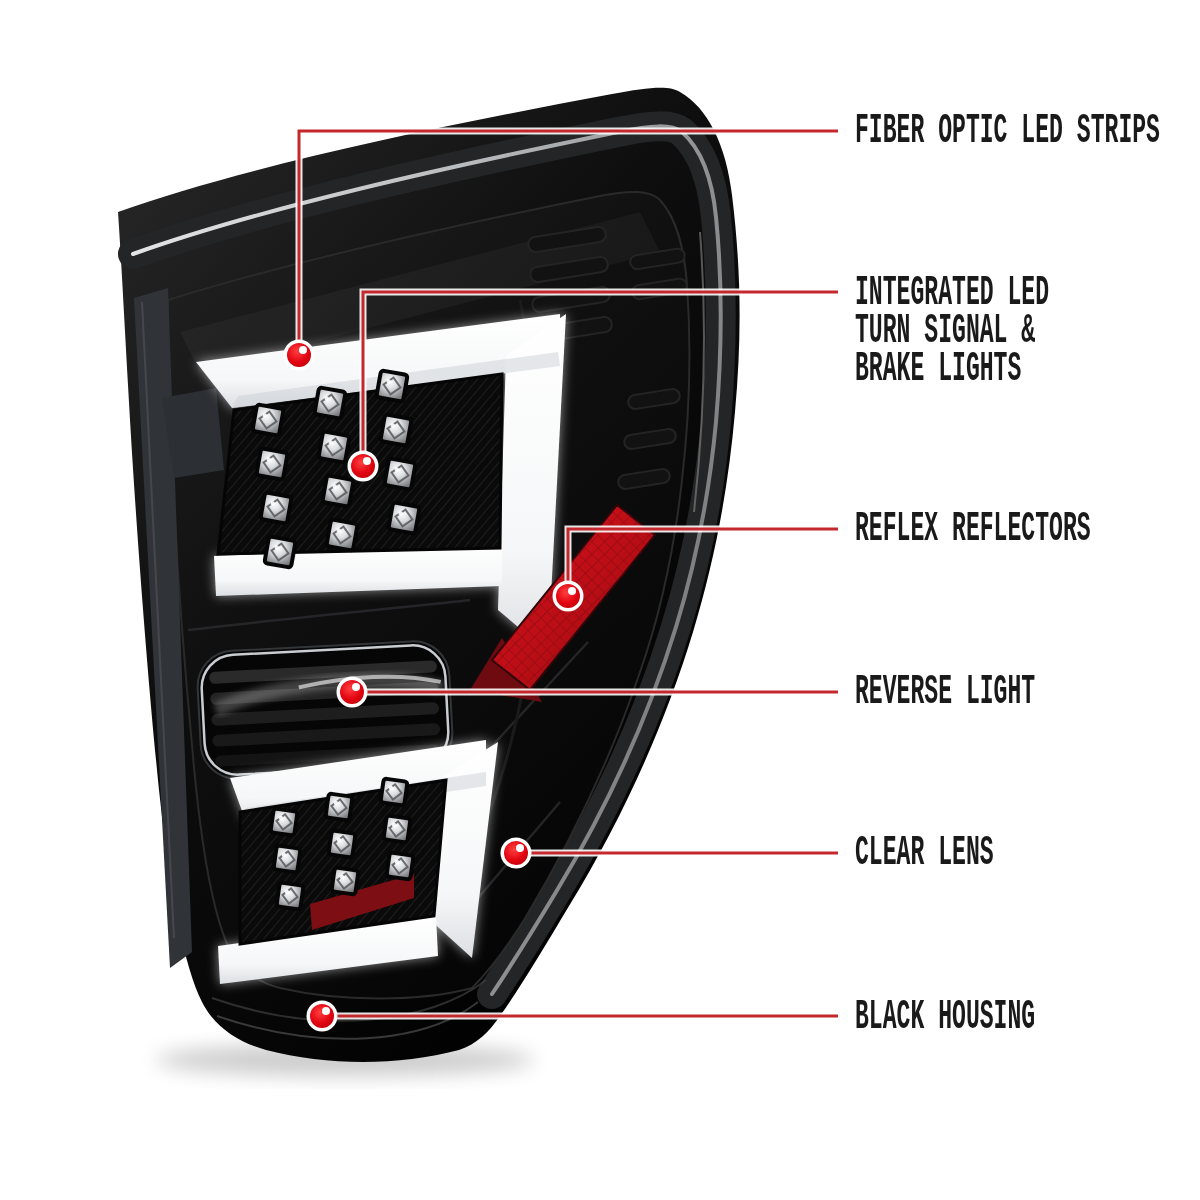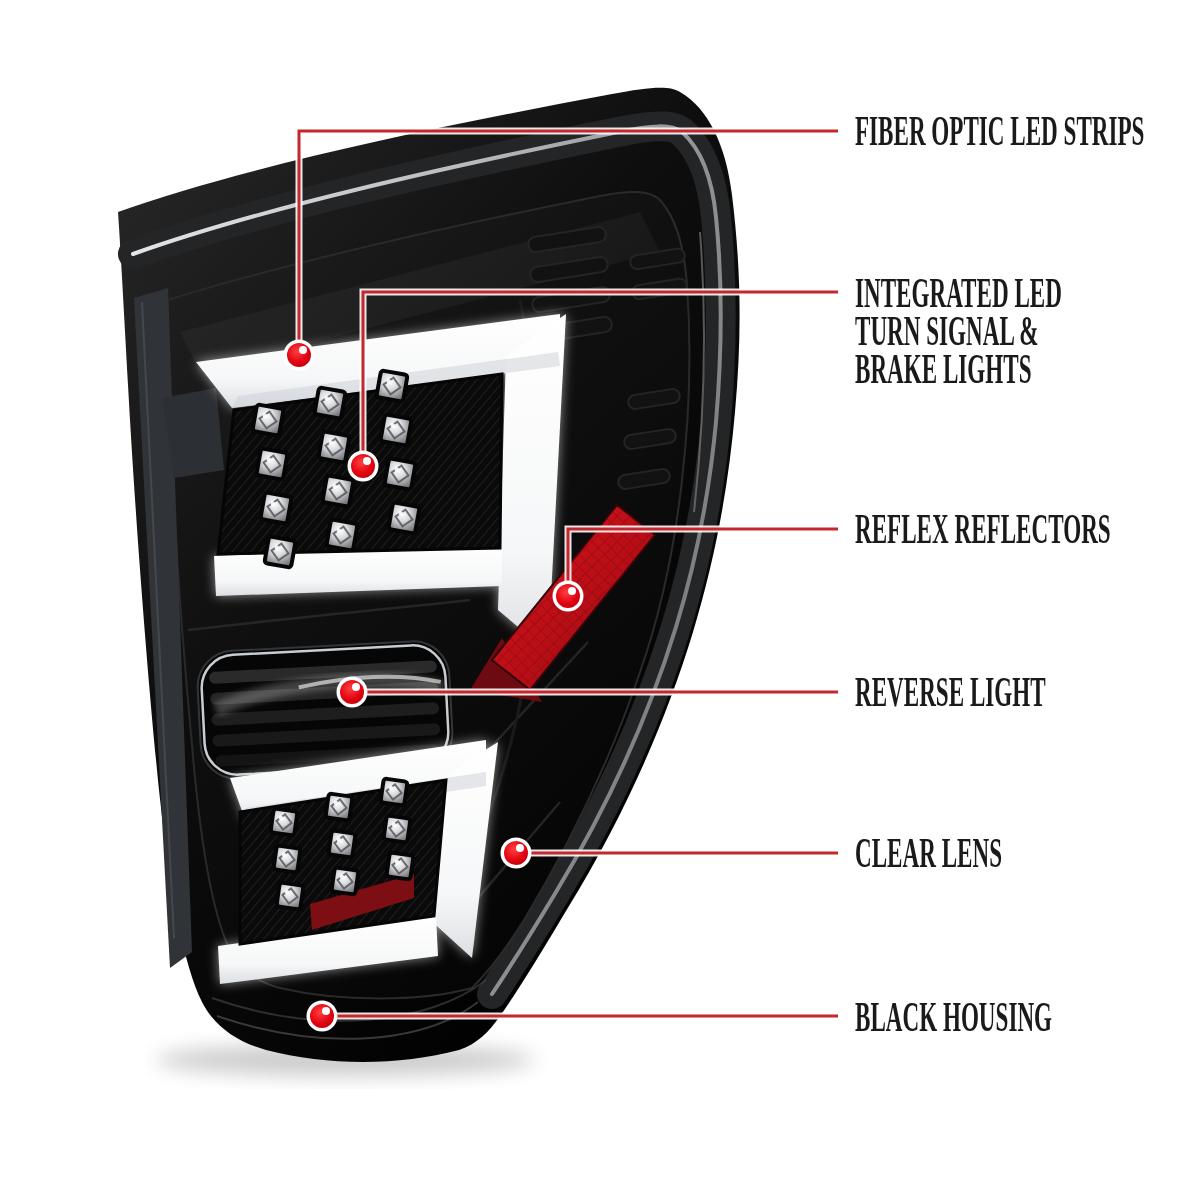--- a/index.html
+++ b/index.html
@@ -1,19 +1,19 @@
 <!DOCTYPE html>
 <html style="--page-bg: #ffffff; --callout-line: #c5282c; --label-color: #1a1a1a;"><head>
 <meta charset="utf-8">
 <style>
   html,body{margin:0;padding:0;background:#ffffff;}
   .stage{
     position:relative;width:1200px;height:1096px;overflow:hidden;
     background:var(--page-bg,#ffffff);
-    font-family:Liberation Serif, serif;
+    font-family:Liberation Mono, monospace;
   }
   .art{position:absolute;left:0;top:0;width:1200px;height:1200px;}
   .callout-label{
     position:absolute;left:855px;
     color:var(--label-color,#1a1a1a);
     font-weight:700;font-size:42px;line-height:38px;letter-spacing:0px;
     white-space:nowrap;
     transform:translateY(-50%) scaleX(0.55);
     transform-origin:left center;
   }

